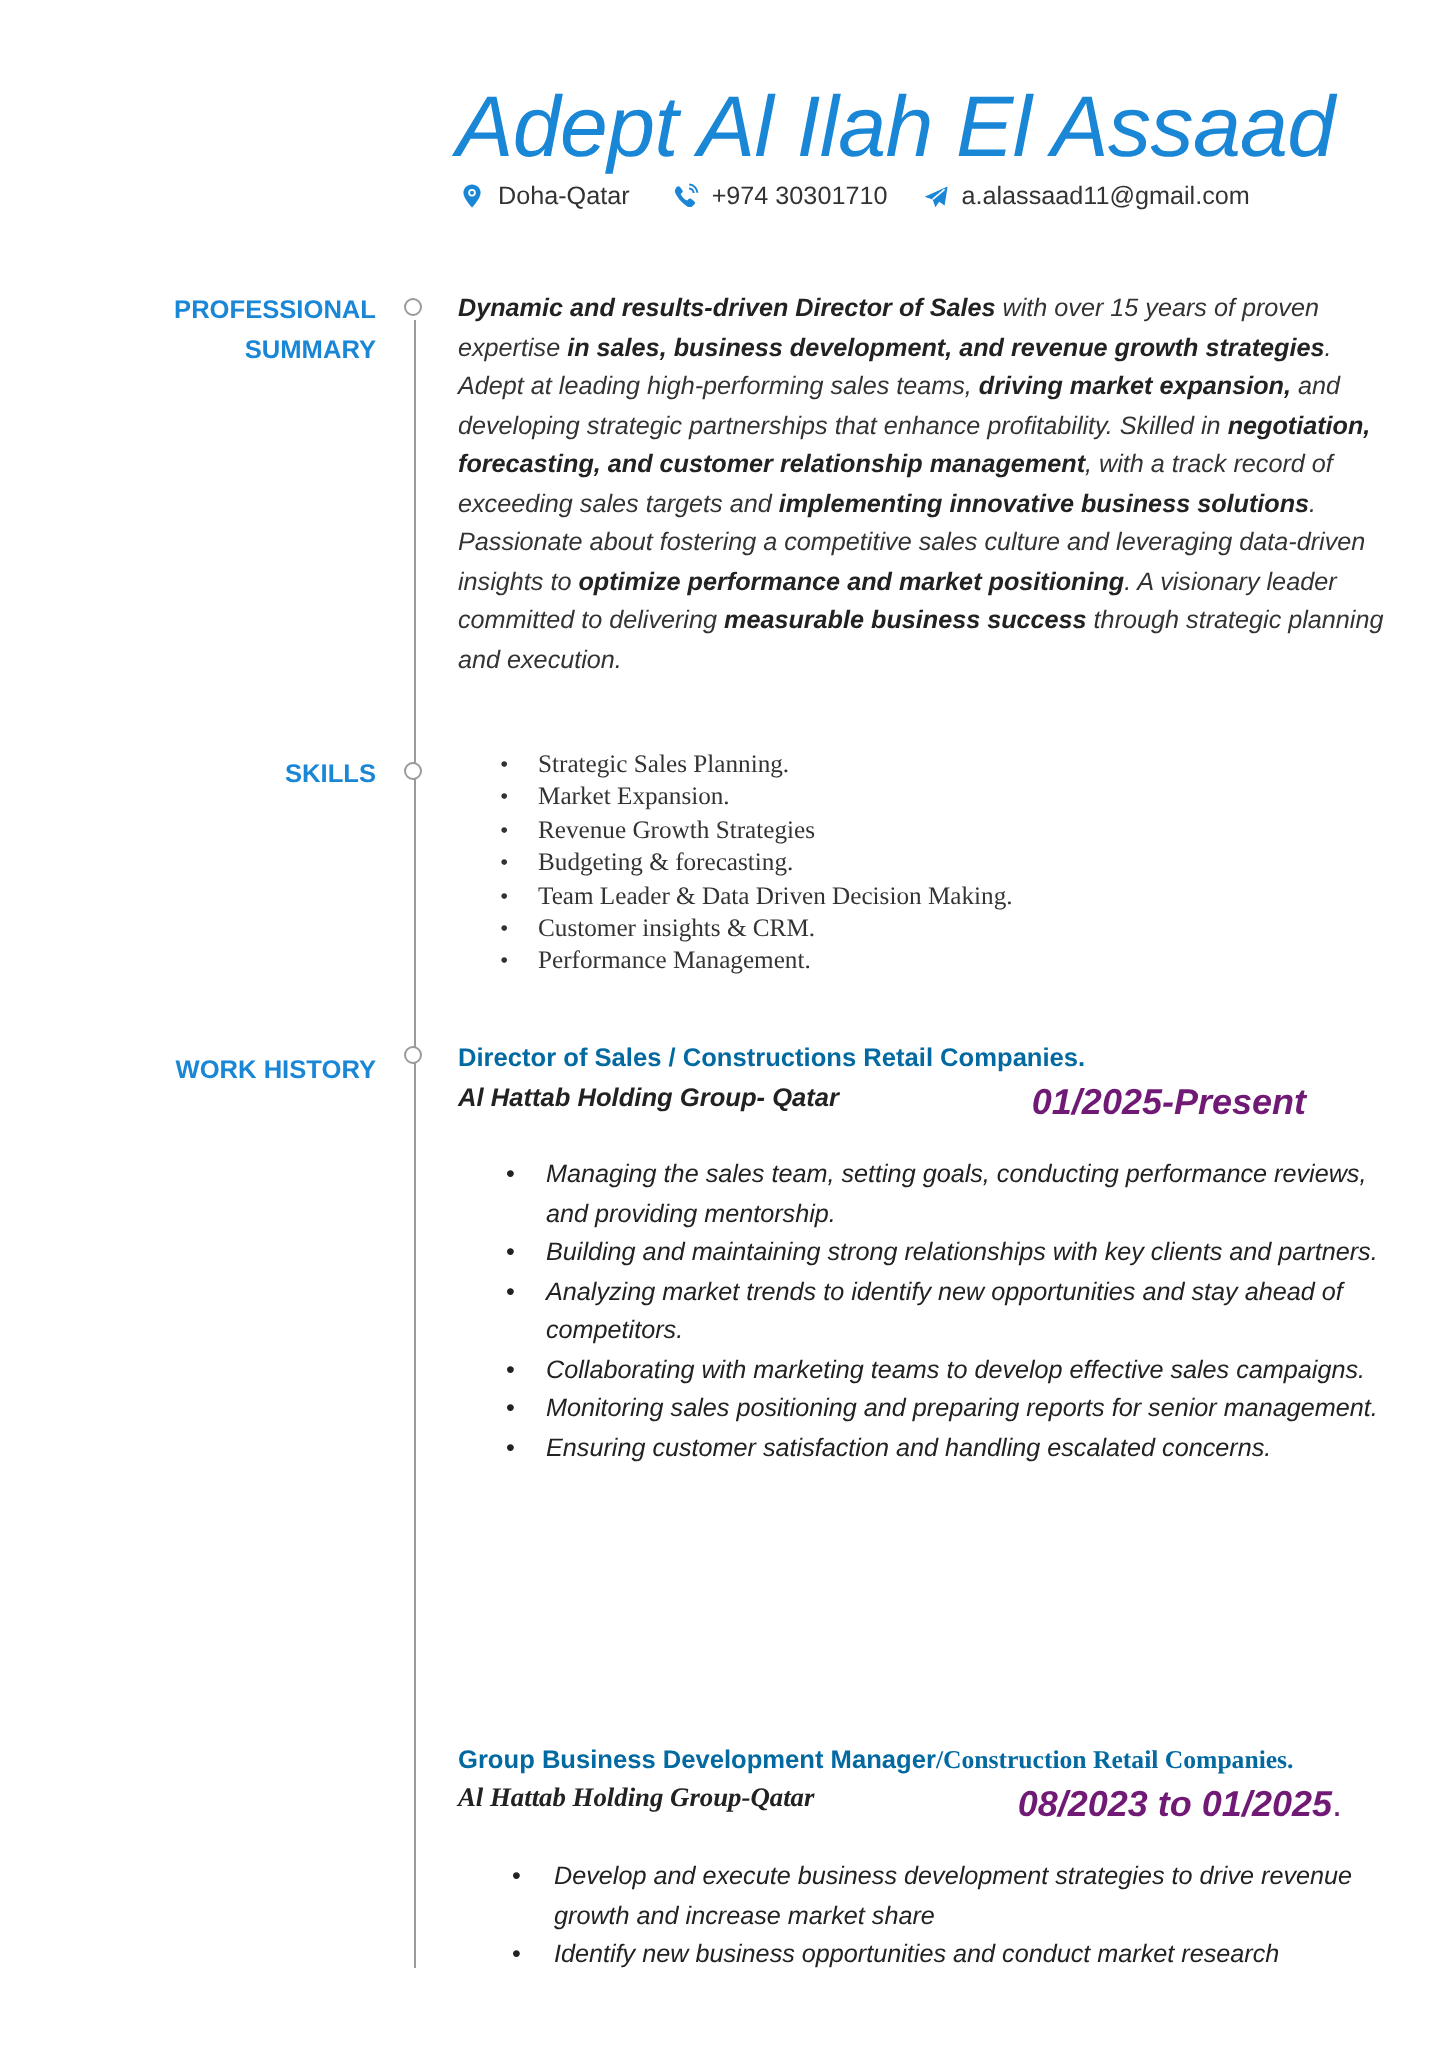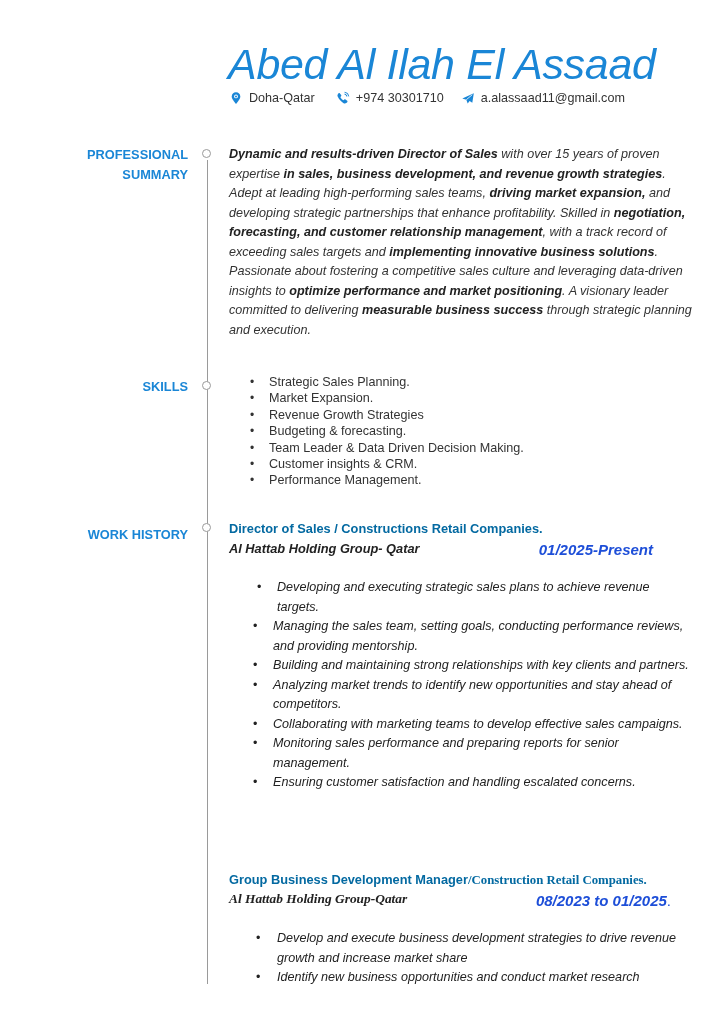--- a/index.html
+++ b/index.html
@@ -23,46 +23,46 @@
 
   .sec-label { position: absolute; right: 536px; text-align: right; font-weight: bold; font-size: 12.8px;
                color: #1a86d6; line-height: 19.5px; white-space: nowrap; }
 
   .summary { position: absolute; left: 229px; top: 145px; width: 470px; font-size: 12.6px; line-height: 19.5px;
              font-style: italic; color: #333; margin: 0; }
   .summary b { font-weight: bold; color: #222; margin-top: 36px; }
 
   .skills { position: absolute; left: 250px; top: 374px; margin: 0; padding: 0; list-style: none;
             font-size: 12.6px; line-height: 16.4px; color: #333; }
-  .skills li { position: relative; padding-left: 19px; }
+  .skills li { position: relative; padding-left: 19px; font-family: Liberation Serif, serif; }
   .skills li::before { content: "•"; position: absolute; left: 0; top: 0; font-size: 12px; }
 
   .job-title { position: absolute; left: 229px; font-weight: bold; font-size: 12.8px; color: #0369a1; white-space: nowrap; }
   .job-title .serif { font-family: "Liberation Serif", serif; font-size: 12.8px; text-align: center; }
   .job-company { position: absolute; left: 229px; font-weight: bold; font-style: italic; font-size: 12.8px; color: #222; white-space: nowrap; }
   .job-company.serif { font-family: "Liberation Serif", serif; font-size: 13.4px; text-align: center; }
-  .job-date { position: absolute; right: 71px; font-weight: bold; font-style: italic; font-size: 15px; color: #1d4ed8; white-space: nowrap; }
+  .job-date { position: absolute; right: 71px; font-weight: bold; font-style: italic; font-size: 18px; color: #701a75; white-space: nowrap; }
   .job-date.right2 { right: 53px; font-style: normal; font-weight: normal; }
   .job-date.right2 span { font-style: italic; font-weight: bold; }
 
   .duties { position: absolute; margin: 0; padding: 0; list-style: none; font-style: italic;
             font-size: 12.6px; line-height: 19.5px; color: #222; }
   .duties li { position: relative; }
   .duties li::before { content: "•"; position: absolute; font-style: normal; }
   .duties1 { left: 273px; top: 578px; width: 420px; }
   .duties1 li::before { left: -20px; }
   .duties1 li.first { padding-left: 4px; }
   .duties1 li.first::before { left: -16px; }
   .duties2 { left: 277px; top: 929px; width: 400px; }
   .duties2 li::before { left: -21px; }
 </style>
 </head>
 <body>
 
-<h1 class="name">Abed Al Ilah El Assaad</h1>
+<h1 class="name">Adept Al Ilah El Assaad</h1>
 
 <div class="contact">
   <span class="item">
     <span class="ic">
       <svg width="14" height="14" viewBox="0 0 14 14">
         <path d="M7 1.2c-2.5 0-4.3 1.9-4.3 4.2 0 2.9 4.3 7.4 4.3 7.4s4.3-4.5 4.3-7.4C11.3 3.1 9.5 1.2 7 1.2z" fill="#1a86d6"></path>
         <circle cx="7" cy="5.4" r="1.9" fill="#ffffff"></circle>
         <circle cx="7" cy="5.4" r="1" fill="#1a86d6"></circle>
       </svg>
     </span>
@@ -113,26 +113,25 @@
   <li>Performance Management.</li>
 </ul>
 
 <div class="sec-label" style="top:525px;">WORK HISTORY</div>
 
 <div class="job-title" style="top:521px;">Director of Sales / Constructions Retail Companies.</div>
 <div class="job-company" style="top:541px;">Al Hattab Holding Group- Qatar</div>
 <div class="job-date" style="top:541px;">01/2025-Present</div>
 
 <ul class="duties duties1">
-  <li class="first">Developing and executing strategic sales plans to achieve revenue targets.</li>
   <li>Managing the sales team, setting goals, conducting performance reviews, and providing mentorship.</li>
   <li>Building and maintaining strong relationships with key clients and partners.</li>
   <li>Analyzing market trends to identify new opportunities and stay ahead of competitors.</li>
   <li>Collaborating with marketing teams to develop effective sales campaigns.</li>
-  <li>Monitoring sales performance and preparing reports for senior management.</li>
+  <li>Monitoring sales positioning and preparing reports for senior management.</li>
   <li>Ensuring customer satisfaction and handling escalated concerns.</li>
 </ul>
 
 <div class="job-title" style="top:872px;">
   <span>Group Business Development Manager</span><span class="serif">/Construction Retail Companies.</span>
 </div>
 <div class="job-company serif" style="top:891px;">Al Hattab Holding Group-Qatar</div>
 <div class="job-date right2" style="top:892px;">
   <span>08/2023 to 01/2025</span><span style="font-weight:normal;font-style:normal">.</span>
 </div>

